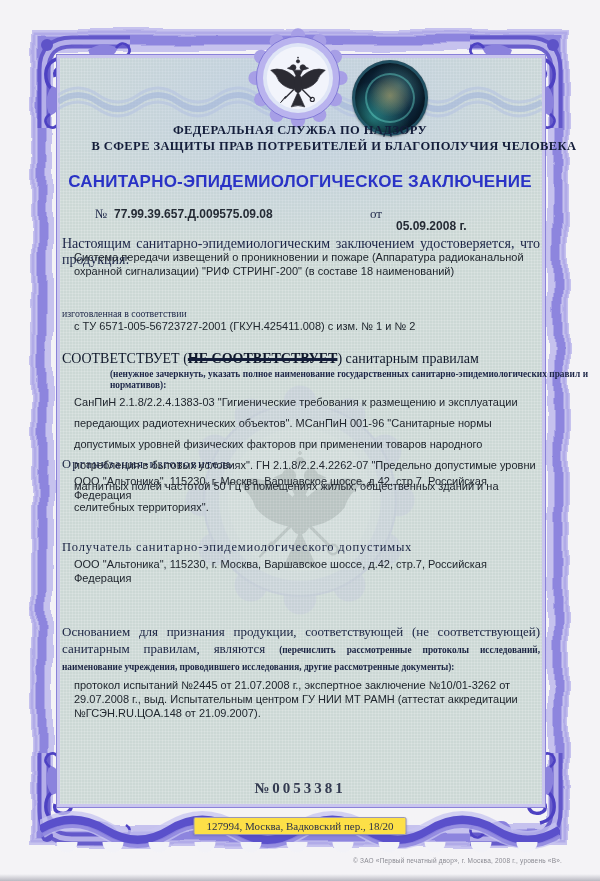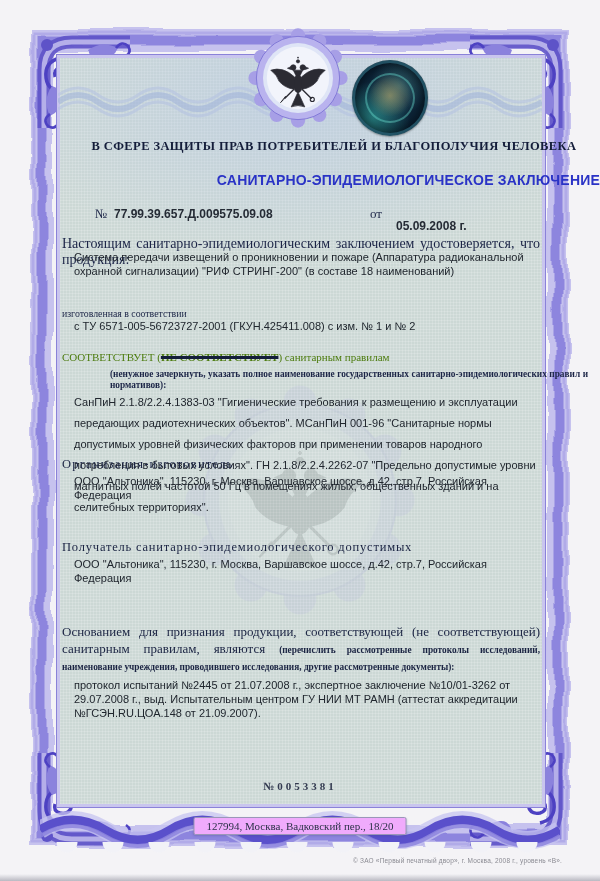--- a/index.html
+++ b/index.html
@@ -31,50 +31,50 @@
     box-shadow: inset 0 0 0 3px rgba(40,95,115,.8), inset 0 0 14px rgba(0,0,0,.65), 0 1px 2px rgba(0,0,0,.35);
   }
   .hologram::after{
     content:"";position:absolute;inset:17%;border-radius:50%;
     border:2px solid rgba(110,230,215,.40);
     background:radial-gradient(circle at 50% 45%, rgba(195,165,95,.55), rgba(195,165,95,0) 62%);
   }
   .t{position:absolute;color:#1c2547;}
   .agency{left:0;width:600px;text-align:center;font-weight:700;font-size:12.5px;letter-spacing:.4px;color:#141d3a;}
   .agency1{top:123px;} .agency2{top:139px;padding-left:34px;}
-  .doc-title{left:0;top:172px;width:600px;text-align:right;
-    font-family:"Liberation Sans", sans-serif;font-weight:700;font-size:14px;letter-spacing:.2px;color:#2a33c6;}
+  .doc-title{left:0;top:172px;width:600px;text-align:center;
+    font-family:"Liberation Sans", sans-serif;font-weight:700;font-size:17px;letter-spacing:.2px;color:#2a33c6;}
   .numrow{left:56px;top:206px;width:488px;height:18px;}
   .numrow span{position:absolute;white-space:nowrap;}
   .num-label{left:39px;font-size:13px;}
   .num-value{left:58px;font-family:"Liberation Sans", sans-serif;font-weight:700;font-size:12px;color:#252b35;top:1px;}
   .date-label{left:314px;font-size:13px;}
   .date-value{left:340px;font-family:"Liberation Sans", sans-serif;font-weight:700;font-size:12px;color:#252b35;top:13px;}
   .serifline{font-size:14px;text-align:justify;}
   .typed{font-family:"Liberation Sans", sans-serif;font-size:11px;line-height:14px;color:#20262e;}
   .certify{left:62px;top:236px;width:478px;}
   .product{left:74px;top:250px;width:468px;}
   .made-label{left:62px;top:308px;font-size:9.8px;}
   .made-value{left:74px;top:319px;width:468px;}
-  .conforms{left:62px;top:351px;width:478px;font-size:11px;color:#4d7c0f;white-space:nowrap;}
+  .conforms{left:62px;top:351px;width:478px;font-size:14px;color:#0f172a;white-space:nowrap;}
   .struck{font-weight:700;text-decoration:line-through;text-decoration-thickness:3px;text-decoration-color:#141d3a;}
   .conforms-note{left:62px;top:369px;width:478px;font-size:9.3px;font-weight:600;line-height:11px;text-align:justify;margin-left:48px;}
   .regulations{left:74px;top:392px;width:466px;line-height:21px;}
   .mfr-label{left:62px;top:457px;font-size:12.5px;letter-spacing:1.2px;color:#1a2342;}
   .mfr-value{left:74px;top:474px;width:468px;}
   .rcp-label{left:62px;top:540px;font-size:12.5px;letter-spacing:.8px;color:#1a2342;}
   .rcp-value{left:74px;top:557px;width:468px;}
   .basis{left:62px;top:624px;width:478px;font-size:13px;line-height:16.5px;text-align:justify;word-spacing:2px;color:#1a2342;}
   .basis .small{font-size:9.3px;font-weight:600;word-spacing:0;}
   .basis-value{left:74px;top:678px;width:472px;}
-  .serial{left:0;top:780px;width:600px;text-align:center;font-size:11px;letter-spacing:3px;font-weight:600;color:#333a50;}
+  .serial{left:0;top:780px;width:600px;text-align:center;font-size:15px;letter-spacing:3px;font-weight:600;color:#333a50;}
   .ribbon{position:absolute;left:40px;top:804px;width:520px;height:48px;pointer-events:none;}
   .ribbon-label{
     position:absolute;left:50%;top:817px;transform:translateX(-50%);
-    background:#f0abfc;border:1px solid #9a97b8;border-radius:2px;
+    background:#fde047;border:1px solid #9a97b8;border-radius:2px;
     padding:2px 12px;font-size:11px;color:#2b3148;white-space:nowrap;
     box-shadow:0 1px 2px rgba(60,60,120,.25);
   }
   .scallops{
     position:absolute;left:44px;top:842px;width:512px;height:18px;
     background-image:radial-gradient(circle at 50% 0px, #f2f2f7 0 10px, rgba(242,242,247,0) 11px);
     background-size:46px 22px;background-repeat:repeat-x;pointer-events:none;
   }
   .print-credit{
     left:0;top:857px;width:562px;text-align:right;
@@ -161,20 +161,21 @@
   <svg class="watermark" width="240" height="240">
     <use href="#medallion-sym" width="240" height="240"></use>
   </svg>
 
   <svg class="medallion" width="104" height="104">
     <use href="#medallion-sym" width="104" height="104"></use>
   </svg>
 
   <div class="hologram"></div>
 
+  <div class="t agency agency1">ФЕДЕРАЛЬНАЯ СЛУЖБА ПО НАДЗОРУ</div>
   <div class="t agency agency2">В СФЕРЕ ЗАЩИТЫ ПРАВ ПОТРЕБИТЕЛЕЙ И БЛАГОПОЛУЧИЯ ЧЕЛОВЕКА</div>
   <div class="t doc-title">САНИТАРНО-ЭПИДЕМИОЛОГИЧЕСКОЕ ЗАКЛЮЧЕНИЕ</div>
 
   <div class="t numrow">
     <span class="num-label">№</span>
     <span class="num-value">77.99.39.657.Д.009575.09.08</span>
     <span class="date-label">от</span>
     <span class="date-value">05.09.2008 г.</span>
   </div>
 

